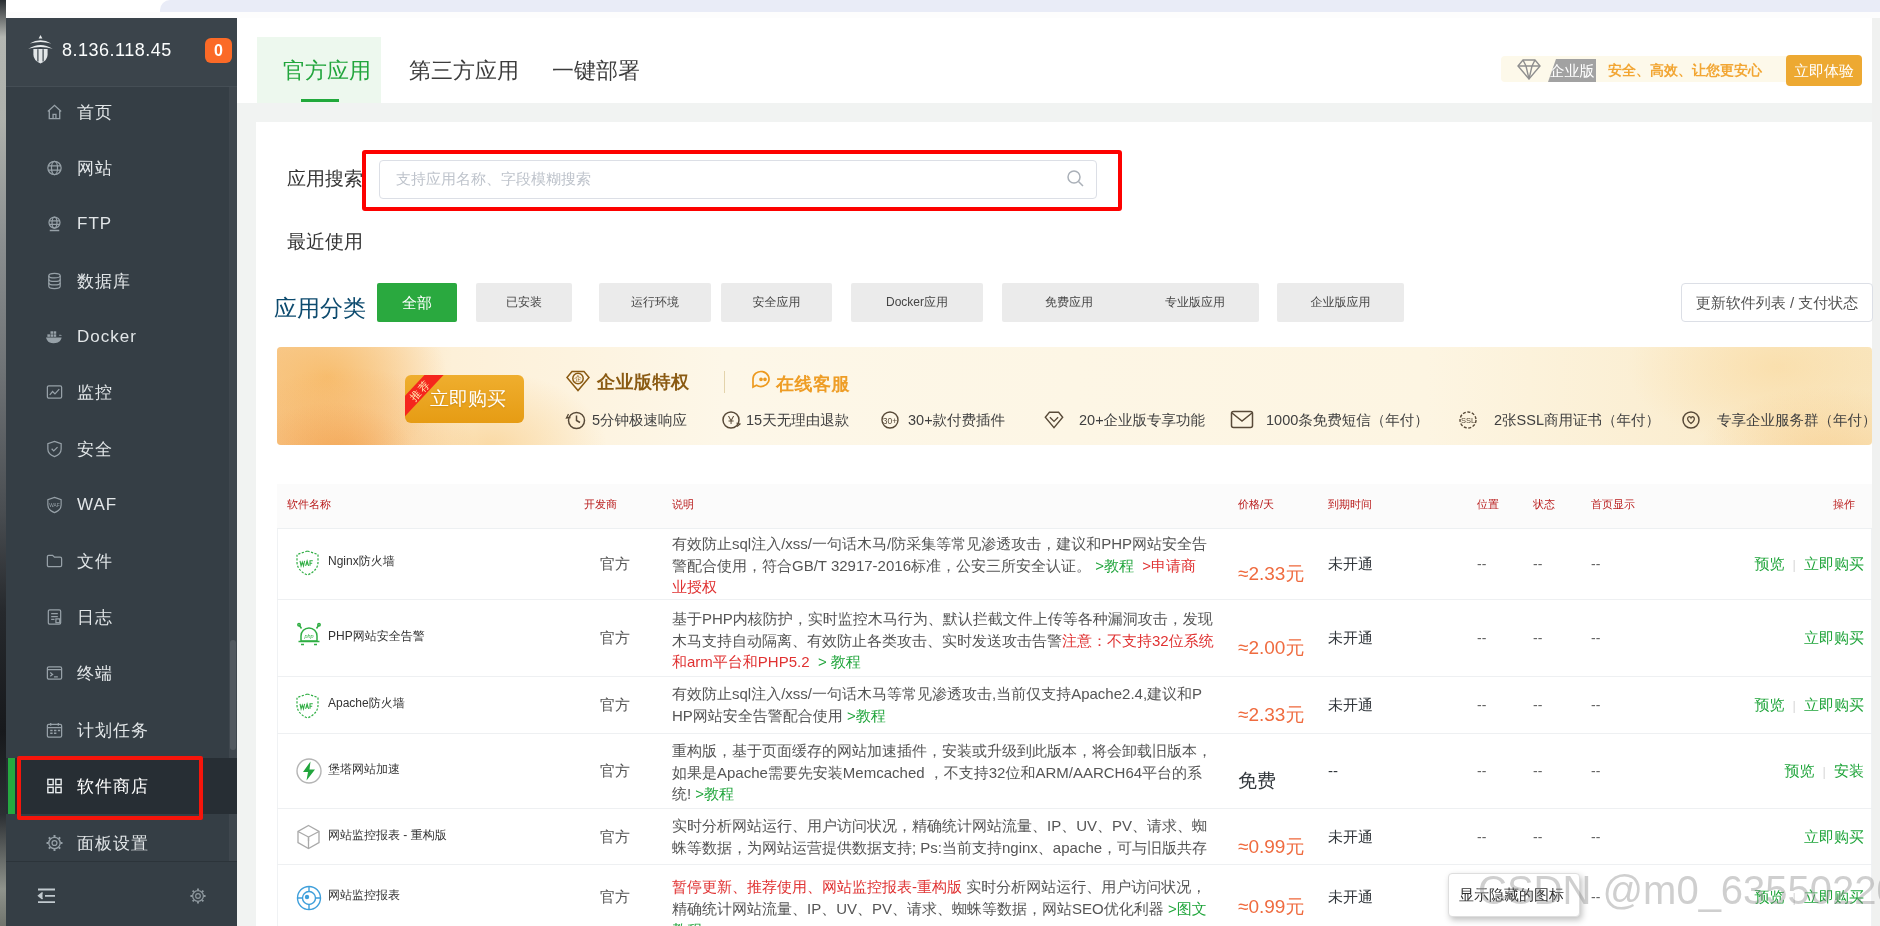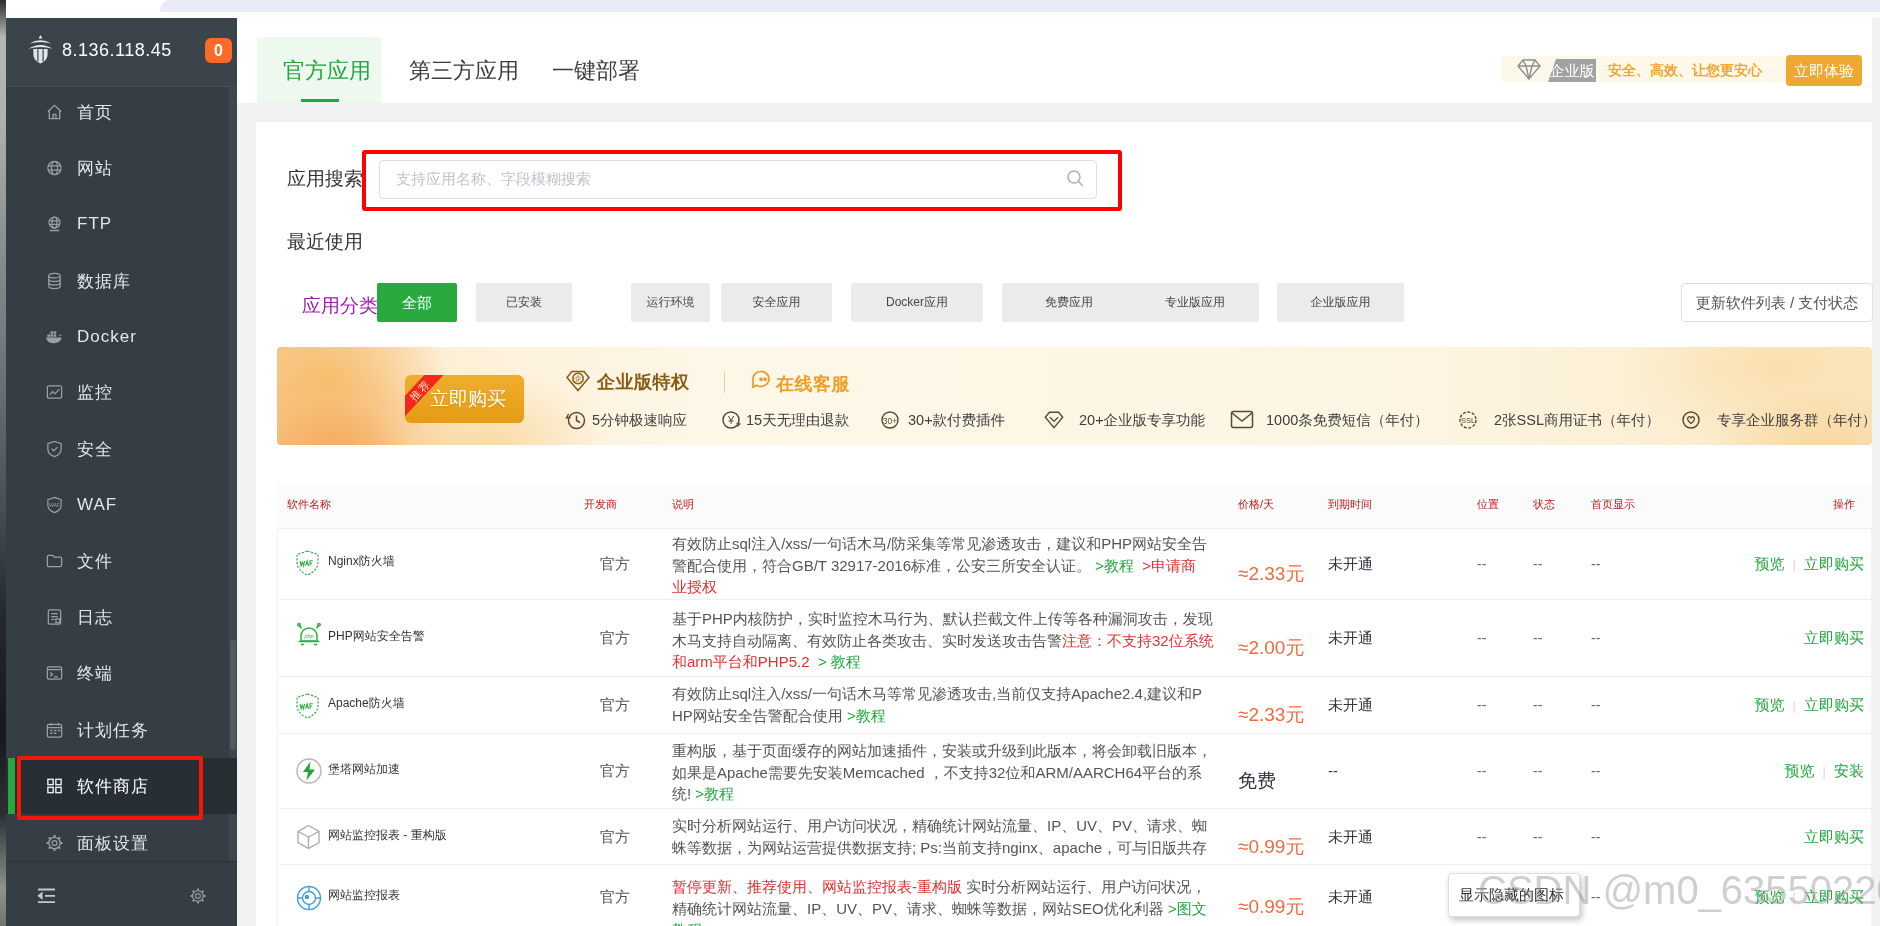--- a/index.html
+++ b/index.html
@@ -221,24 +221,24 @@
 <div class="abs" id="prom-txt">安全、高效、让您更安心</div>
 <div class="abs" id="expbtn">立即体验</div>
 <div class="abs" style="left:287px;top:166px;font-size:19px;color:#333;">应用搜索</div>
 <div class="abs" style="left:379px;top:160px;width:716px;height:37px;border:1px solid #dcdfe6;border-radius:4px;background:#fff;"></div>
 <div class="abs" style="left:396px;top:170px;font-size:15px;color:#bfc4cc;">支持应用名称、字段模糊搜索</div>
 <svg class="abs" style="left:1066px;top:169px" width="19" height="19" viewBox="0 0 19 19" fill="none" stroke="#aab0b8" stroke-width="1.5">
       <circle cx="8" cy="8" r="6"></circle>
       <path d="M12.5 12.5 L17 17"></path>
     </svg>
 <div class="abs" style="left:287px;top:229px;font-size:19px;color:#333;">最近使用</div>
-<div class="abs" style="left:302px;top:293px;font-size:19px;color:#a21caf;">应用分类</div>
+<div class="abs" style="left:274px;top:293px;font-size:23px;color:#0c4a6e;">应用分类</div>
 <div class="abs" style="left:377px;top:283px;width:80px;height:39px;background:#2aa93f;border-radius:2px;color:#fff;font-size:15px;text-align:center;line-height:39px;">全部</div>
 <div class="abs catbtn" style="left:476px;width:96px;">已安装</div>
-<div class="abs catbtn" style="left:599px;width:79px;margin-left:32px;">运行环境</div>
+<div class="abs catbtn" style="left:599px;width:112px;">运行环境</div>
 <div class="abs catbtn" style="left:721px;width:111px;">安全应用</div>
 <div class="abs catbtn" style="left:851px;width:132px;">Docker应用</div>
 <div class="abs catbtn" style="left:1002px;width:134px;">免费应用</div>
 <div class="abs catbtn" style="left:1131px;width:128px;">专业版应用</div>
 <div class="abs catbtn" style="left:1277px;width:127px;">企业版应用</div>
 <div class="abs" style="left:1681px;top:283px;width:190px;height:37px;border:1px solid #dcdfe6;border-radius:4px;color:#555;font-size:15px;text-align:center;line-height:37px;background:#fff;">更新软件列表 / 支付状态</div>
 <div class="abs" id="banner">
 <div class="blob" style="left:-70px;top:-60px;width:240px;height:180px;background:radial-gradient(closest-side,rgba(247,183,96,.8),rgba(246,176,88,0));"></div>
 <div class="blob" style="left:-60px;top:20px;width:260px;height:170px;background:radial-gradient(closest-side,rgba(244,165,78,.62),rgba(241,153,64,0));"></div>
       <div class="blob" style="left:-30px;top:55px;width:170px;height:115px;background:radial-gradient(closest-side,rgba(240,150,62,.45),rgba(238,140,52,0));"></div>

